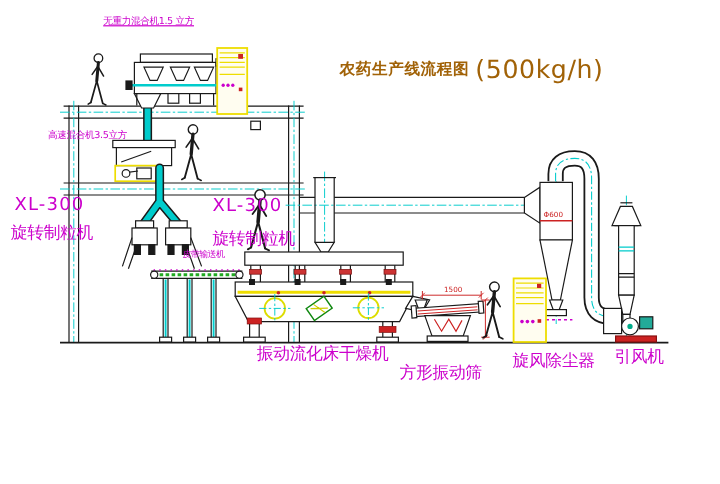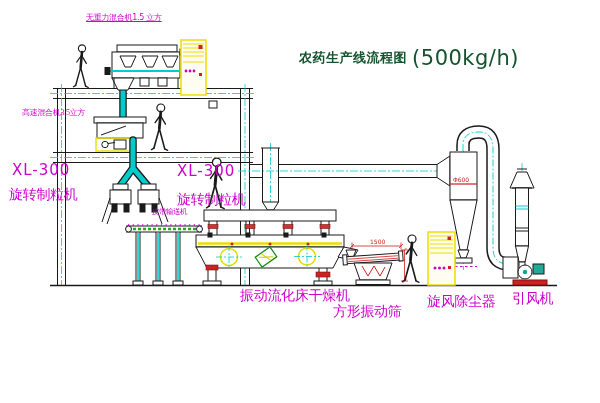--- a/index.html
+++ b/index.html
@@ -5,21 +5,21 @@
   html,body{margin:0;padding:0;background:#fff;}
   #stage{position:relative;width:600px;height:403px;background:#ffffff;overflow:hidden;
          font-family:"DejaVu Sans",sans-serif;}
   #stage svg{position:absolute;left:0;top:0;}
   .lbl{position:absolute;color:#cc00cc;white-space:nowrap;line-height:1;}
   .lbl-s{font-size:8px;letter-spacing:-0.3px;}
   .lbl-m{font-size:14px;letter-spacing:-0.3px;}
   .lbl-big{font-size:15px;letter-spacing:1px;}
   .lbl-model{font-size:16px;letter-spacing:0.5px;}
   .dim{position:absolute;color:#cc2222;font-size:6px;white-space:nowrap;line-height:1;}
-  #title{position:absolute;left:283px;top:46px;color:#14532d;white-space:nowrap;margin-left:16px;}
+  #title{position:absolute;left:283px;top:46px;color:#a16207;white-space:nowrap;}
   #title .zh{font-size:13px;font-weight:bold;letter-spacing:0.5px;vertical-align:3px;}
   #title .cap{font-size:21px;font-weight:400;letter-spacing:0.5px;}
 </style>
 </head>
 <body>
 
 <div id="stage">
 
 <svg width="600" height="403" viewBox="0 0 600 403">
   <defs>
@@ -247,31 +247,31 @@
 
   <use href="#person" transform="translate(73,44) scale(0.9)"></use>
   <use href="#person" transform="translate(151,103) scale(0.98)"></use>
   <use href="#person" transform="translate(206,157) scale(1.07)"></use>
   <use href="#person" transform="translate(402,234) scale(1.0)"></use>
 </svg>
 
 <div id="title"><span class="zh">农药生产线流程图</span> <span class="cap">(500kg/h)</span></div>
 
 <div class="lbl lbl-s" style="left:86px;top:14px;text-decoration:underline;">无重力混合机1.5 立方</div>
-<div class="lbl lbl-s" style="left:22px;top:109px;font-family:Liberation Serif, serif;">高速混合机3.5立方</div>
+<div class="lbl lbl-s" style="left:40px;top:109px;">高速混合机3.5立方</div>
 
 <div class="lbl lbl-big" style="left:12px;top:163px;">XL-300</div>
 <div class="lbl lbl-m" style="left:9px;top:187px;">旋转制粒机</div>
 
 <div class="lbl lbl-big" style="left:177px;top:164px;">XL-300</div>
 <div class="lbl lbl-m" style="left:177px;top:192px;">旋转制粒机</div>
 
 <div class="lbl" style="left:152px;top:208px;font-size:7.5px;letter-spacing:-0.5px;">皮带输送机</div>
 
-<div class="lbl lbl-m" style="left:214px;top:288px;margin-left:26px;">振动流化床干燥机</div>
+<div class="lbl lbl-m" style="left:214px;top:288px;">振动流化床干燥机</div>
 
 <div class="lbl lbl-m" style="left:333px;top:304px;">方形振动筛</div>
 
 <div class="lbl lbl-m" style="left:427px;top:294px;">旋风除尘器</div>
 <div class="lbl lbl-m" style="left:512px;top:291px;">引风机</div>
 
 <div class="dim" style="left:370px;top:239px;">1500</div>
 <div class="dim" style="left:453px;top:177px;">Φ600</div>
 
 </div>

